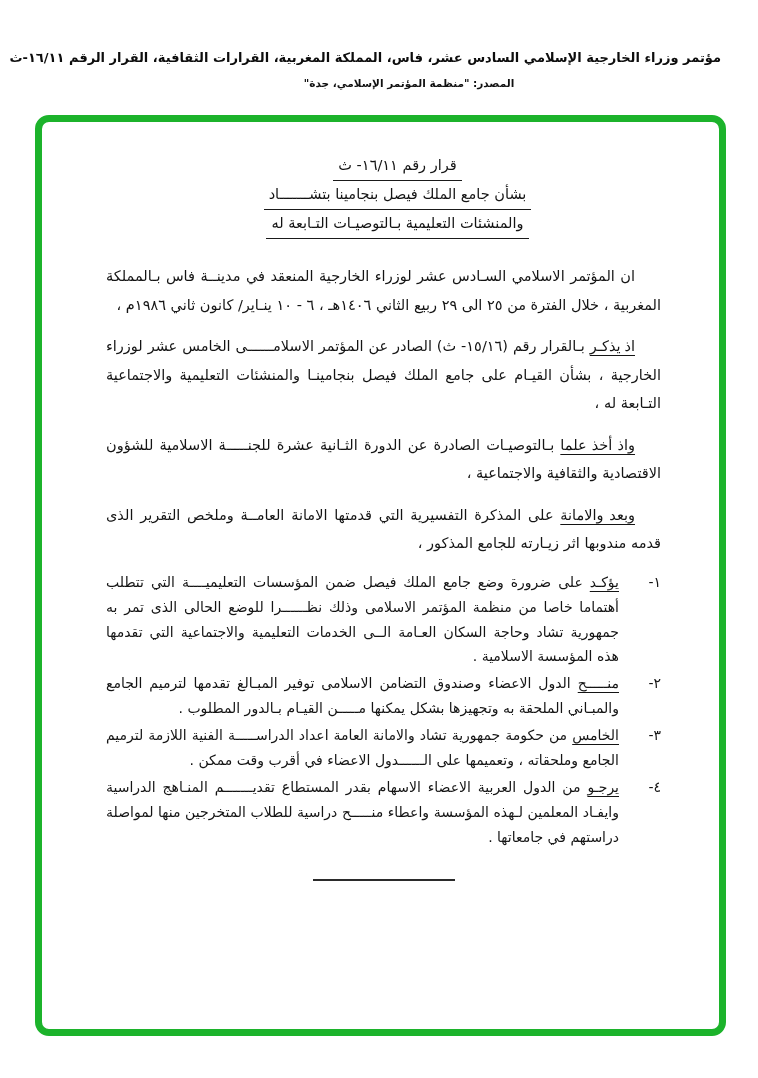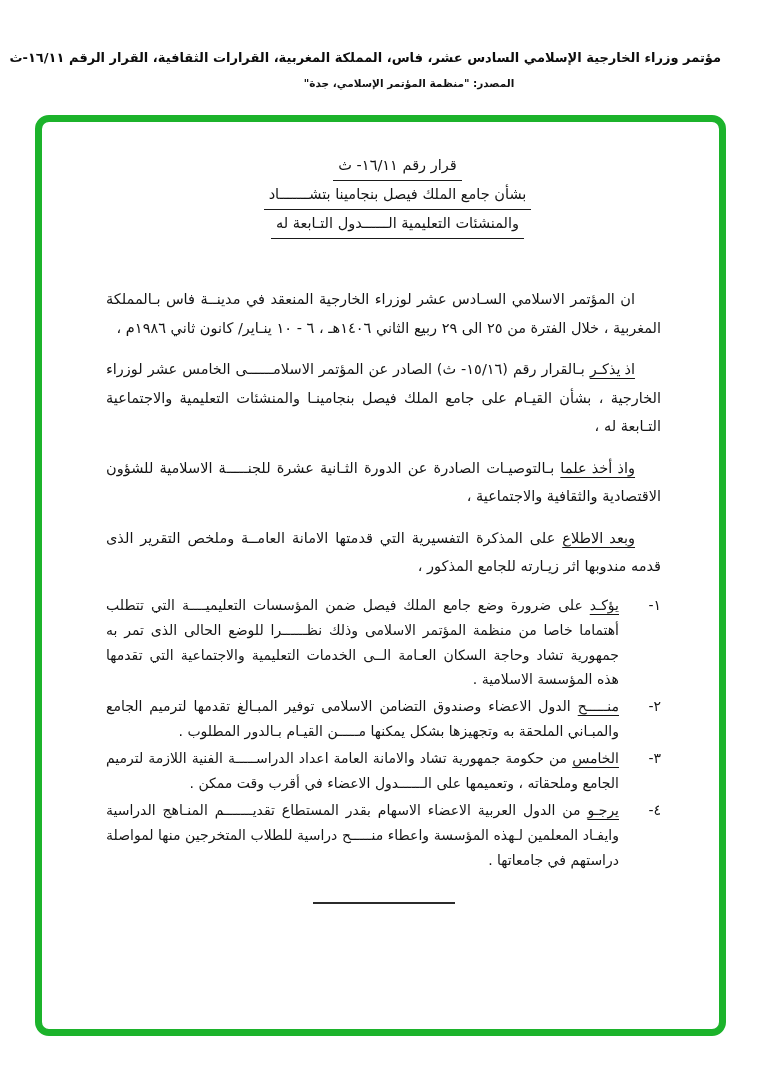--- a/index.html
+++ b/index.html
@@ -78,21 +78,21 @@
 
   
   .para {
     margin: 13px 0 0;
     font-size: 14.5px;
     line-height: 28.5px;
     text-align: justify;
     text-indent: 26px;
   }
   .para.first {
-    margin-top: 46px;
+    margin-top: 23px;
   }
   .lead {
     text-decoration: underline;
     text-underline-offset: 4px;
     text-decoration-thickness: 1px;
     font-family: Liberation Serif, serif;
   }
 
   
   .items {
@@ -129,37 +129,37 @@
 
 <div class="header-citation">مؤتمر وزراء الخارجية الإسلامي السادس عشر، فاس، المملكة المغربية، القرارات الثقافية، القرار الرقم ١٦/١١-ث</div>
 
 <div class="header-source">المصدر: "منظمة المؤتمر الإسلامي، جدة"</div>
 
 <div class="frame" style="border-color: rgb(28, 179, 43);">
 
   <div class="title-block">
     <span class="title-line">قرار رقم ١٦/١١- ث</span>
     <span class="title-line">بشأن جامع الملك فيصل بنجامينا بتشـــــــاد</span>
-    <span class="title-line">والمنشئات التعليمية الــــــدول التـابعة له</span>
+    <span class="title-line">والمنشئات التعليمية بـالتوصيـات التـابعة له</span>
   </div>
 
   <p class="para first">
     <span class="lead"></span><span>ان المؤتمر الاسلامي السـادس عشر لوزراء الخارجية المنعقد في مدينــة فاس بـالمملكة المغربية ، خلال الفترة من ٢٥ الى ٢٩ ربيع الثاني ١٤٠٦هـ ، ٦ - ١٠ ينـاير/ كانون ثاني ١٩٨٦م ،</span>
   </p>
 
   <p class="para">
     <span class="lead">اذ يذكـر</span><span> بـالقرار رقم (١٥/١٦- ث) الصادر عن المؤتمر الاسلامــــــى الخامس عشر لوزراء الخارجية ، بشأن القيـام على جامع الملك فيصل بنجامينـا والمنشئات التعليمية والاجتماعية التـابعة له ،</span>
   </p>
 
   <p class="para">
     <span class="lead">واذ أخذ علما</span><span> بـالتوصيـات الصادرة عن الدورة الثـانية عشرة للجنـــــة الاسلامية للشؤون الاقتصادية والثقافية والاجتماعية ،</span>
   </p>
 
   <p class="para">
-    <span class="lead">وبعد الاطلاع</span><span> على المذكرة التفسيرية التي قدمتها الامانة العامــة وملخص التقرير الذى قدمه مندوبها اثر زيـارته للجامع المذكور ،</span>
+    <span class="lead">وبعد والامانة</span><span> على المذكرة التفسيرية التي قدمتها الامانة العامــة وملخص التقرير الذى قدمه مندوبها اثر زيـارته للجامع المذكور ،</span>
   </p>
 
   <div class="items">
 
     <div class="item">
       <span class="item-number">١-</span>
       <span class="item-text"><span class="lead">يؤكـد</span><span> على ضرورة وضع جامع الملك فيصل ضمن المؤسسات التعليميــــة التي تتطلب أهتماما خاصا من منظمة المؤتمر الاسلامى وذلك نظــــــرا للوضع الحالى الذى تمر به جمهورية تشاد وحاجة السكان العـامة الــى الخدمات التعليمية والاجتماعية التي تقدمها هذه المؤسسة الاسلامية .</span></span>
     </div>
 
     <div class="item">

